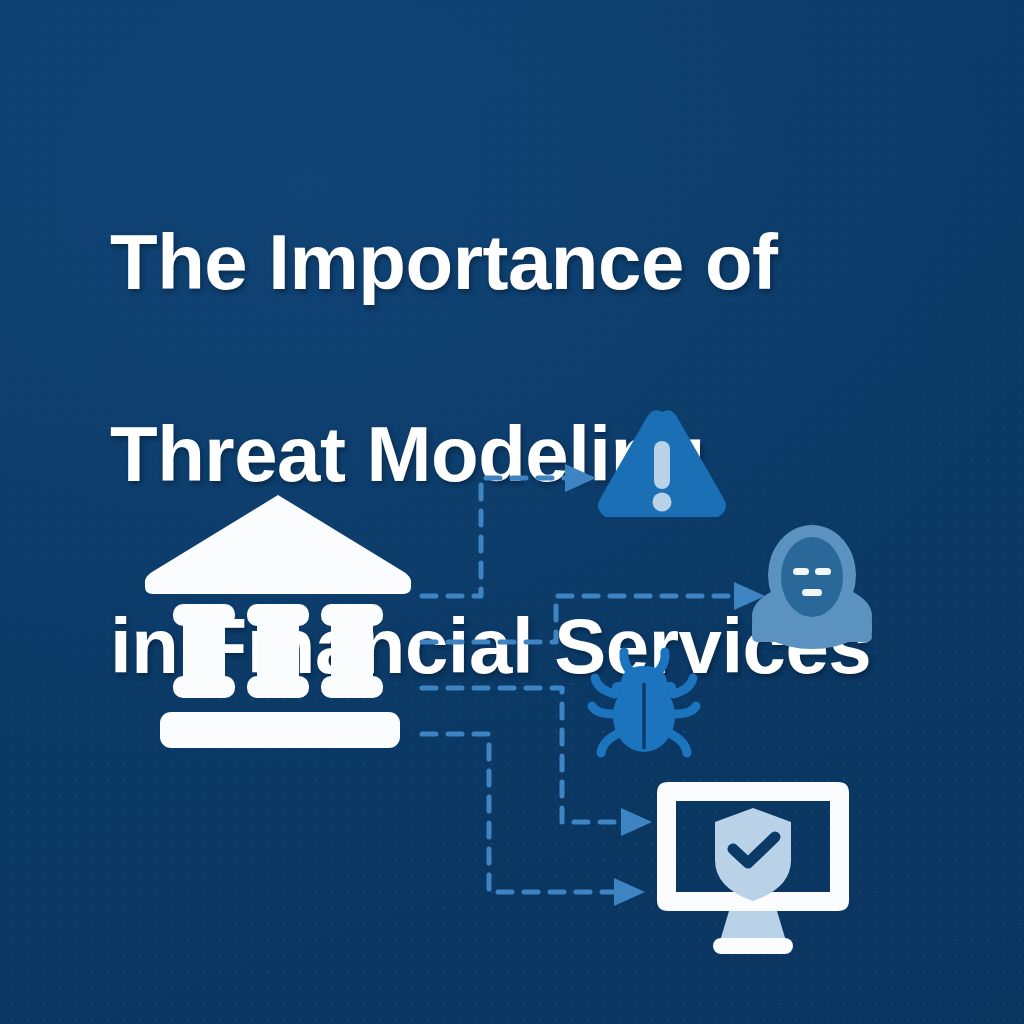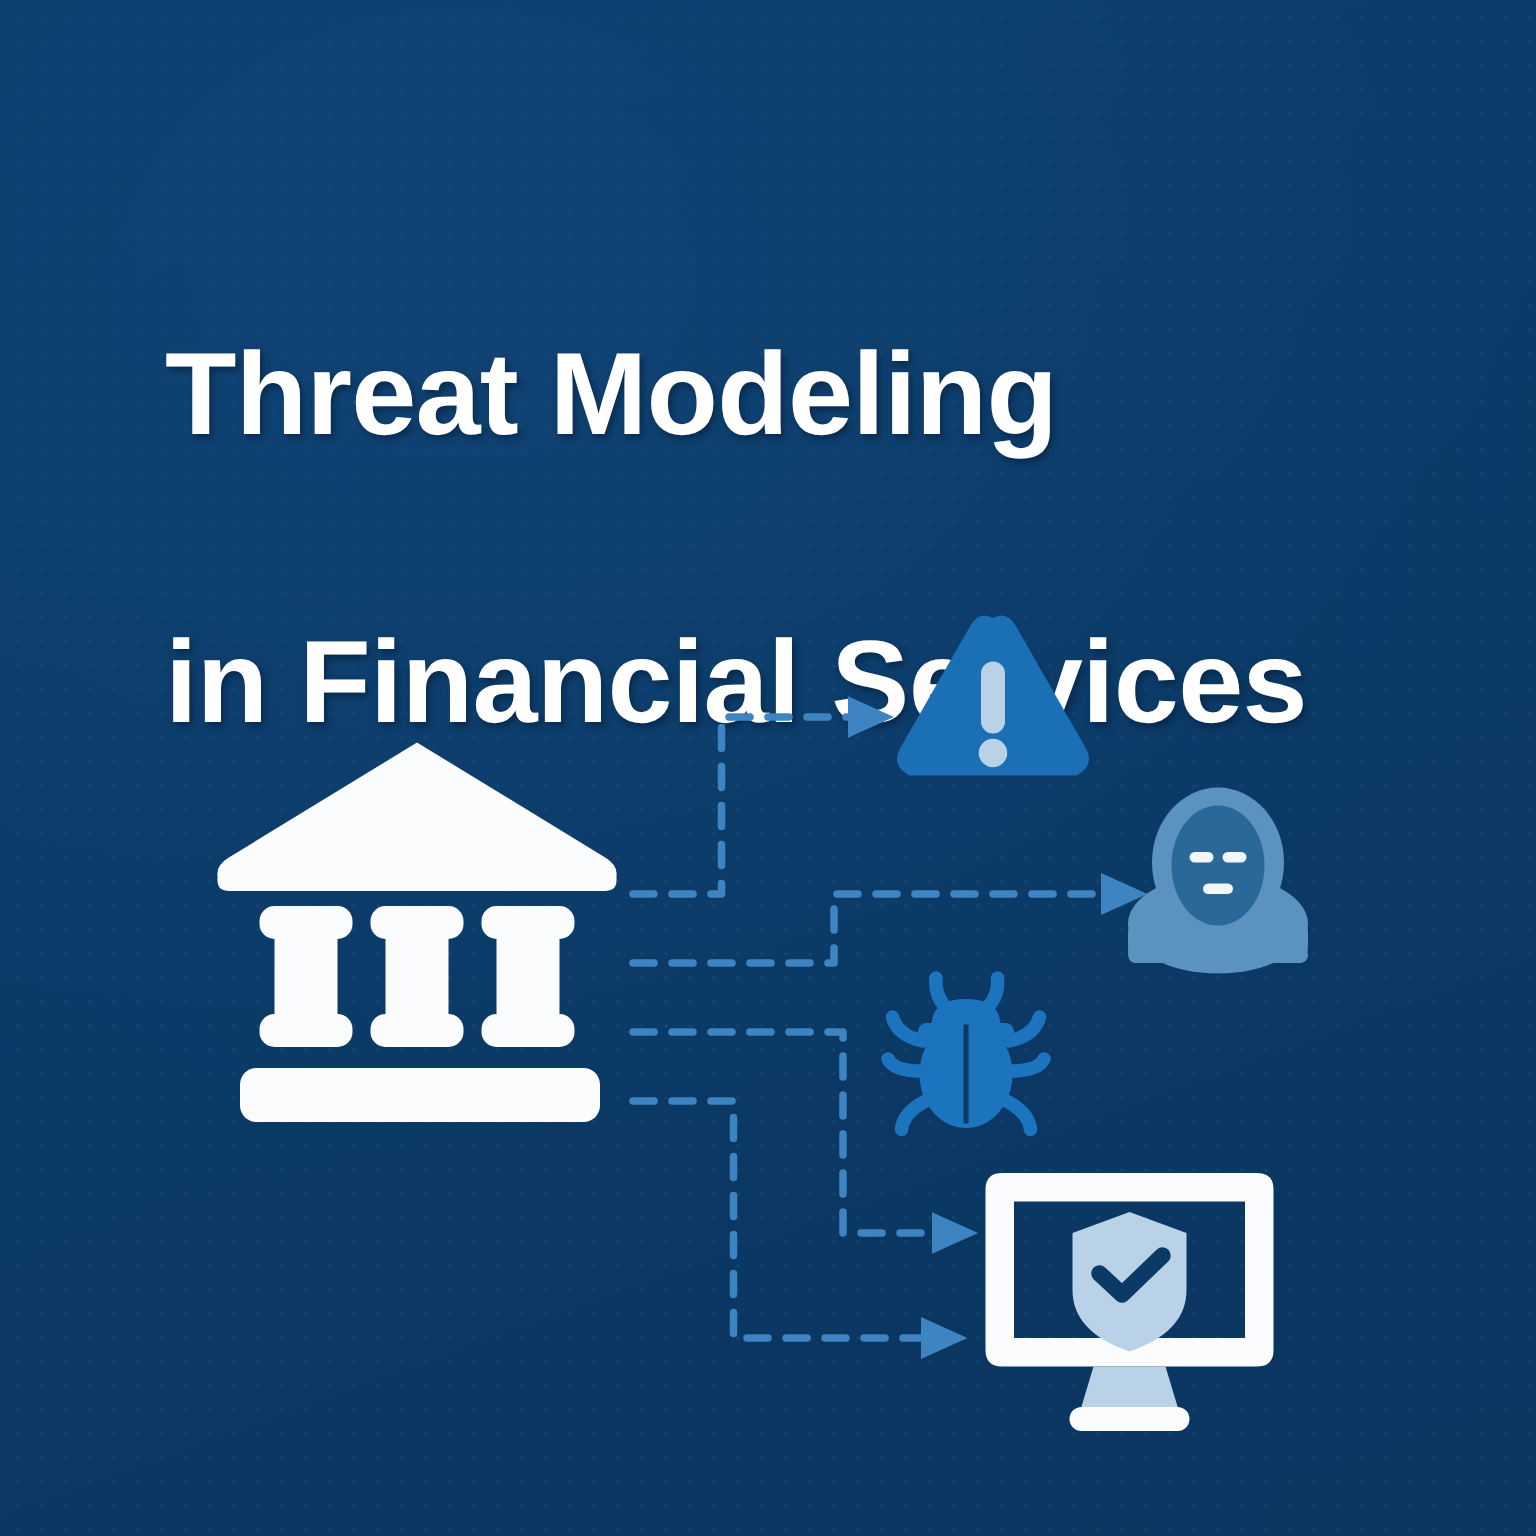--- a/index.html
+++ b/index.html
@@ -61,20 +61,21 @@
 </style>
 </head>
 <body>
 
 <div id="canvas">
 
   <div id="dot-grid"></div>
   <div id="vignette"></div>
 
   <h1 id="headline">
+    <span class="hl-line">The Importance of</span>
     <span class="hl-line">Threat Modeling</span>
     <span class="hl-line">in Financial Services</span>
   </h1>
 
   <div id="artboard">
     <svg width="1024" height="1024" viewBox="0 0 1024 1024" xmlns="http://www.w3.org/2000/svg" aria-hidden="true">
 
       <defs>
         <marker id="arrowhead" markerWidth="7" markerHeight="7" refX="1.2" refY="3.1" orient="auto" markerUnits="strokeWidth">
           <path d="M0,0.3 L6.2,3.1 L0,5.9 Z" fill="#3f84c2"></path>

